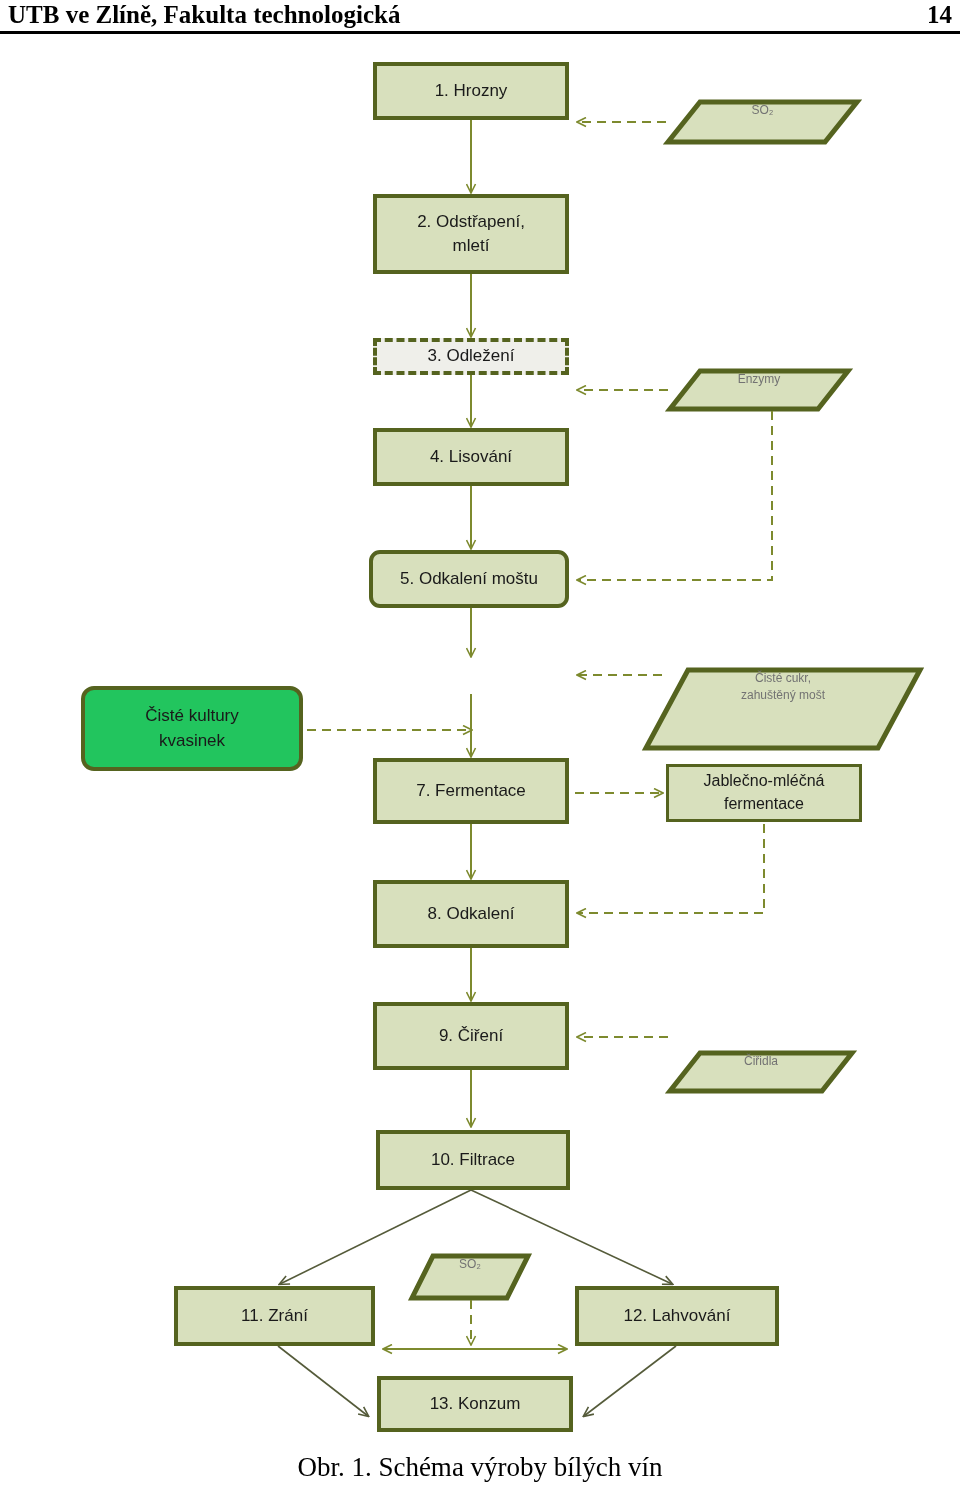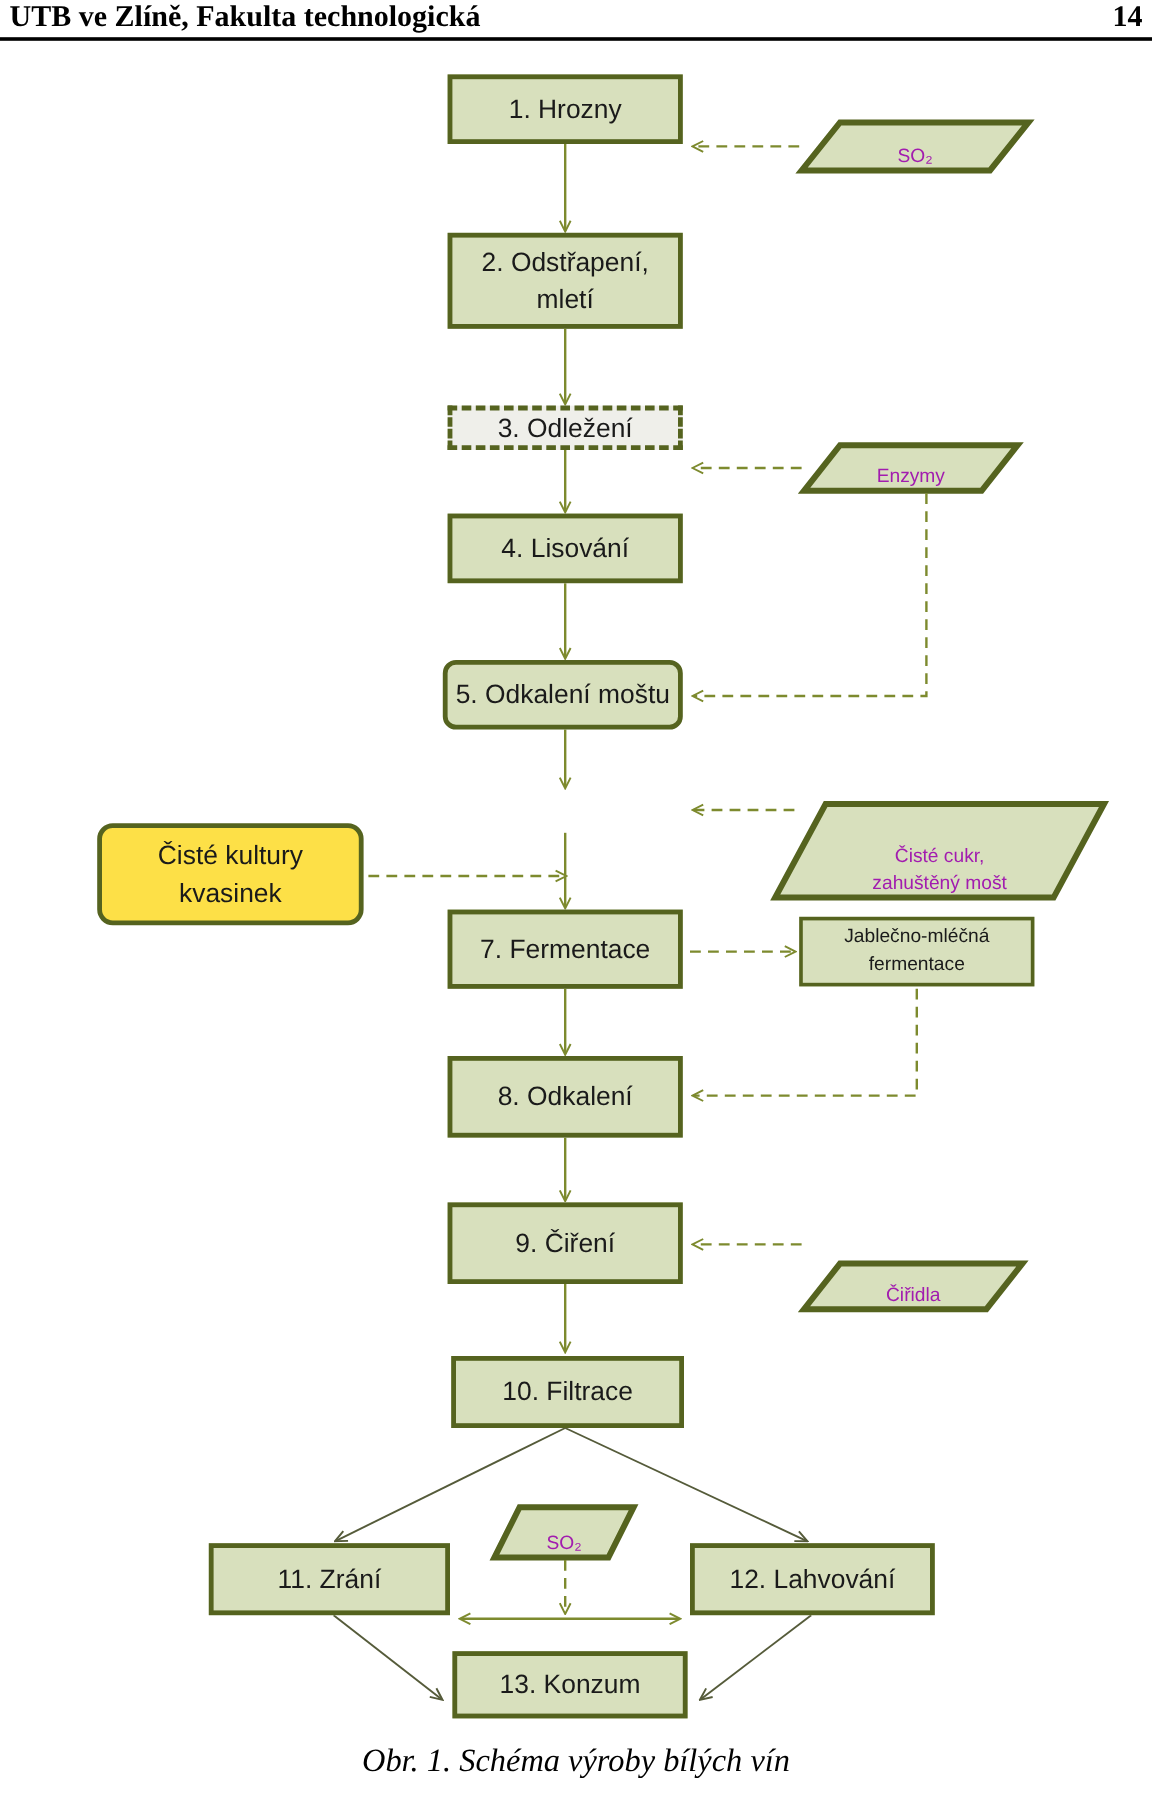--- a/index.html
+++ b/index.html
@@ -70,63 +70,62 @@
 
   
   .node {
     position: absolute;
     box-sizing: border-box;
     display: flex;
     align-items: center;
     justify-content: center;
     text-align: center;
     color: #1a1a1a;
-    font-size: 22px;
+    font-size: 17px;
     line-height: 1.42;
     z-index: 3;
   }
   .node.proc {
     background: #d8e0bd;
     border: 4px solid #55631f;
   }
   .node.proc-round {
-    background: #fde047;
+    background: #22c55e;
     border: 4px solid #55631f;
     border-radius: 13px;
   }
   .node.optional {
     background: #efefea;
     border: 4px dashed #55631f;
   }
   .node.thin {
     border-width: 3px;
   }
 
   
   .io-label {
     position: absolute;
     display: flex;
-    align-items: flex-end;
+    align-items: flex-start;
     justify-content: center;
     text-align: center;
-    color: #a21caf;
-    font-size: 16px;
+    color: #737373;
+    font-size: 12px;
     line-height: 1.45;
     z-index: 4;
   }
 
   
   #figure-caption {
     position: absolute;
     left: 0;
     top: 1452px;
     width: 960px;
     text-align: center;
     font-family: "Liberation Serif", serif;
-    font-style: italic;
     font-size: 27px;
     color: #000000;
   }
 </style>
 </head>
 <body>
 
 <div id="page-header">
   <div class="hdr-title">UTB ve Zlíně, Fakulta technologická</div>
   <div class="hdr-pagenum">14</div>

